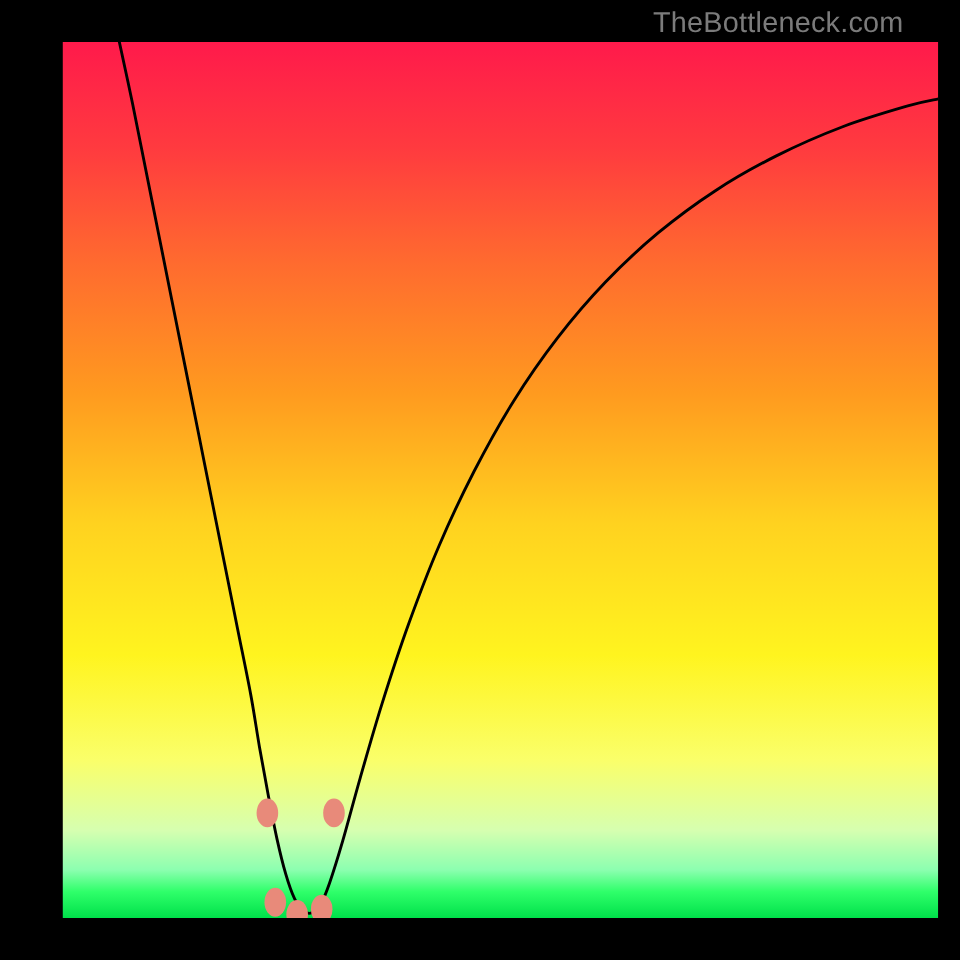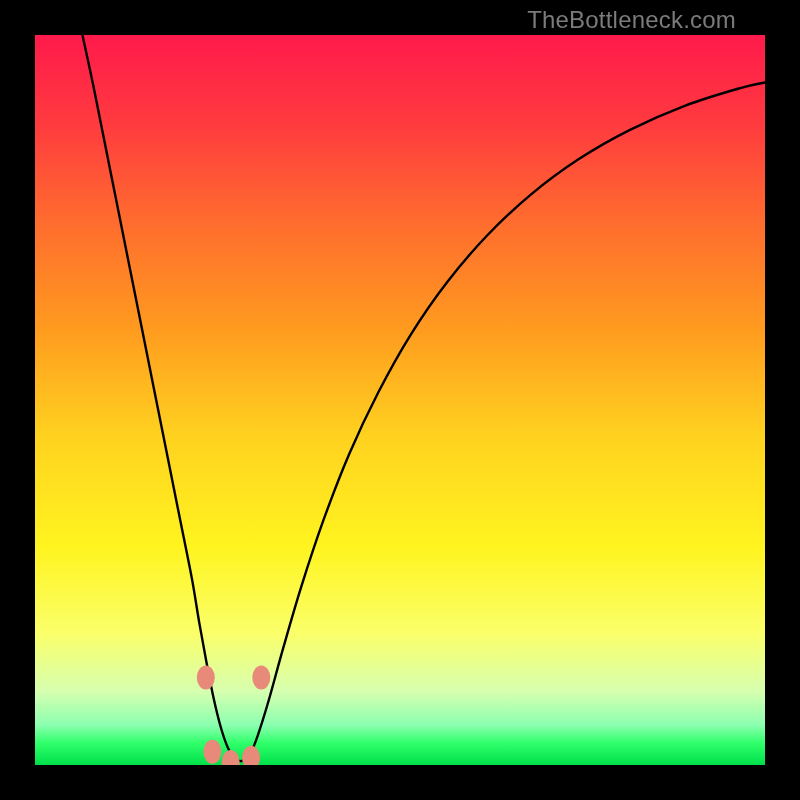--- a/index.html
+++ b/index.html
@@ -6,21 +6,21 @@
     margin: 0;
     padding: 0;
     width: 800px;
     height: 800px;
     overflow: hidden;
     background: #000;
     font-family: Arial, Helvetica, sans-serif;
   }
   .frame {
     position: absolute;
-    top: 0; left: 0;
+    top: 0; left: 17px;
     width: 748px;
     height: 800px;
     background: #000;
   }
   .plot-area {
     position: absolute;
     top: 35px;
     left: 35px;
     width: 730px;
     height: 730px;

